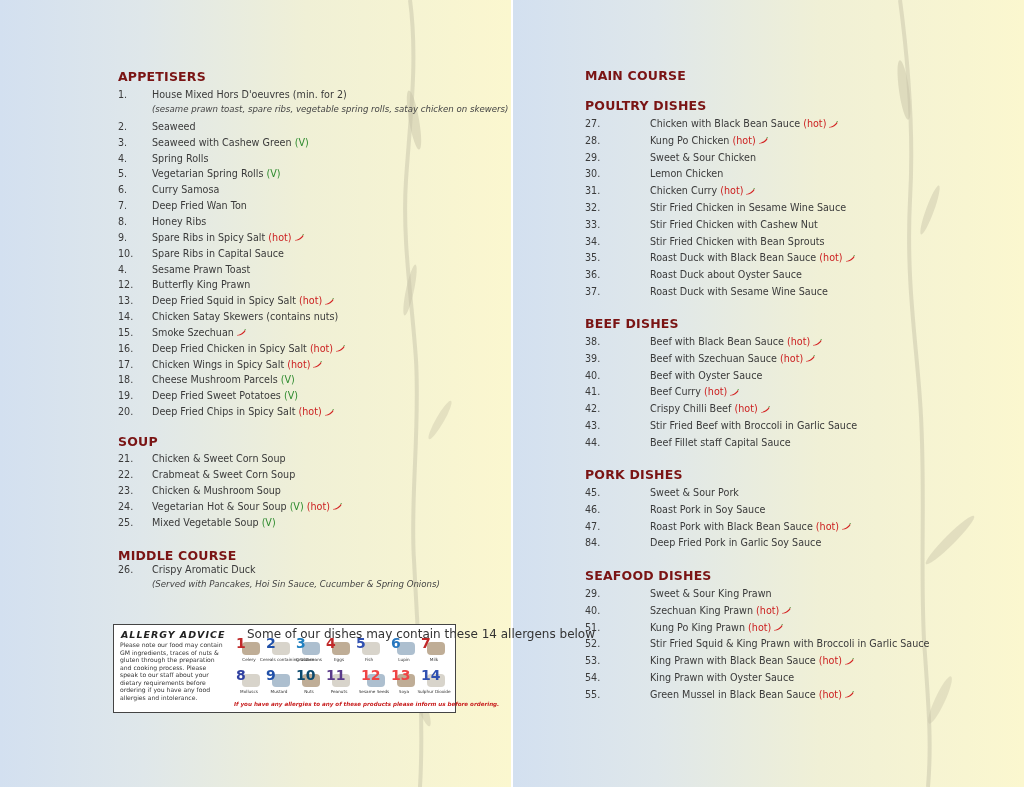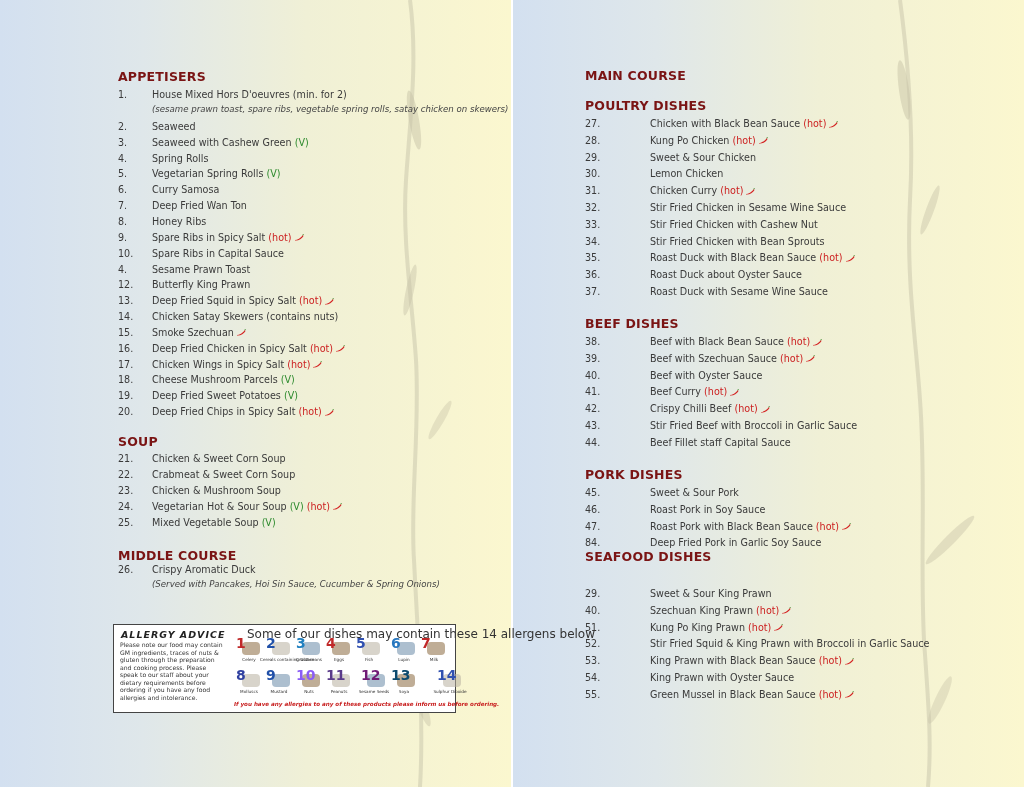--- a/index.html
+++ b/index.html
@@ -327,21 +327,21 @@
         <span class="num">47.</span>
         <span class="name"><span>Roast Pork with Black Bean Sauce</span> <span class="hot">(hot)</span><svg class="chili" viewBox="0 0 10 7">
             <path d="M1 6 C 3 6, 7 4, 9 1 L 9.5 2 C 8 5, 4 7, 1 6.5 Z" fill="#d42020"></path>
             <path d="M8.5 1 L 9.8 0" stroke="#3a8a2a" stroke-width="1"></path>
           </svg></span>
       </div>
       <div class="item" style="top: 537.4px; width: 400px;">
         <span class="num">84.</span>
         <span class="name"><span>Deep Fried Pork in Garlic Soy Sauce</span></span>
       </div>
-      <div class="section-title" style="top: 549px;">SEAFOOD DISHES</div>
+      <div class="section-title" style="top: 568px;">SEAFOOD DISHES</div>
       <div class="item" style="top: 588px; width: 400px;">
         <span class="num">29.</span>
         <span class="name"><span>Sweet &amp; Sour King Prawn</span></span>
       </div>
       <div class="item" style="top: 604.8px; width: 400px;">
         <span class="num">40.</span>
         <span class="name"><span>Szechuan King Prawn</span> <span class="hot">(hot)</span><svg class="chili" viewBox="0 0 10 7">
             <path d="M1 6 C 3 6, 7 4, 9 1 L 9.5 2 C 8 5, 4 7, 1 6.5 Z" fill="#d42020"></path>
             <path d="M8.5 1 L 9.8 0" stroke="#3a8a2a" stroke-width="1"></path>
           </svg></span>
@@ -423,36 +423,36 @@
       <span class="anum" style="color:#3040a0">8</span>
       <span class="alabel">Molluscs</span>
     </div>
     <div class="allergen" style="left: 150px; top: 42px;">
       <span class="aicon" style="background:#6a8aa8;opacity:0.55"></span>
       <span class="anum" style="color:#2050a8">9</span>
       <span class="alabel">Mustard</span>
     </div>
     <div class="allergen" style="left: 180px; top: 42px;">
       <span class="aicon" style="background:#8a6a40;opacity:0.55"></span>
-      <span class="anum" style="color:#8b5cf6">10</span>
+      <span class="anum" style="color:#0c4a6e">10</span>
       <span class="alabel">Nuts</span>
     </div>
     <div class="allergen" style="left: 210px; top: 42px;">
       <span class="aicon" style="background:#b8b0a0;opacity:0.55"></span>
       <span class="anum" style="color:#5a3a8a">11</span>
       <span class="alabel">Peanuts</span>
     </div>
     <div class="allergen" style="left: 245px; top: 42px;">
       <span class="aicon" style="background:#6a8aa8;opacity:0.55"></span>
-      <span class="anum" style="color:#701a75">12</span>
+      <span class="anum" style="color:#ef4444">12</span>
       <span class="alabel">Sesame Seeds</span>
     </div>
     <div class="allergen" style="left: 275px; top: 42px;">
       <span class="aicon" style="background:#8a6a40;opacity:0.55"></span>
-      <span class="anum" style="color:#0c4a6e">13</span>
+      <span class="anum" style="color:#ef4444">13</span>
       <span class="alabel">Soya</span>
     </div>
-    <div class="allergen" style="left: 305px; top: 42px; margin-left: 16px;">
+    <div class="allergen" style="left: 305px; top: 42px;">
       <span class="aicon" style="background:#b8b0a0;opacity:0.55"></span>
       <span class="anum" style="color:#3050b0">14</span>
       <span class="alabel">Sulphur Dioxide</span>
     </div>
   </div>
 
 </body></html>

